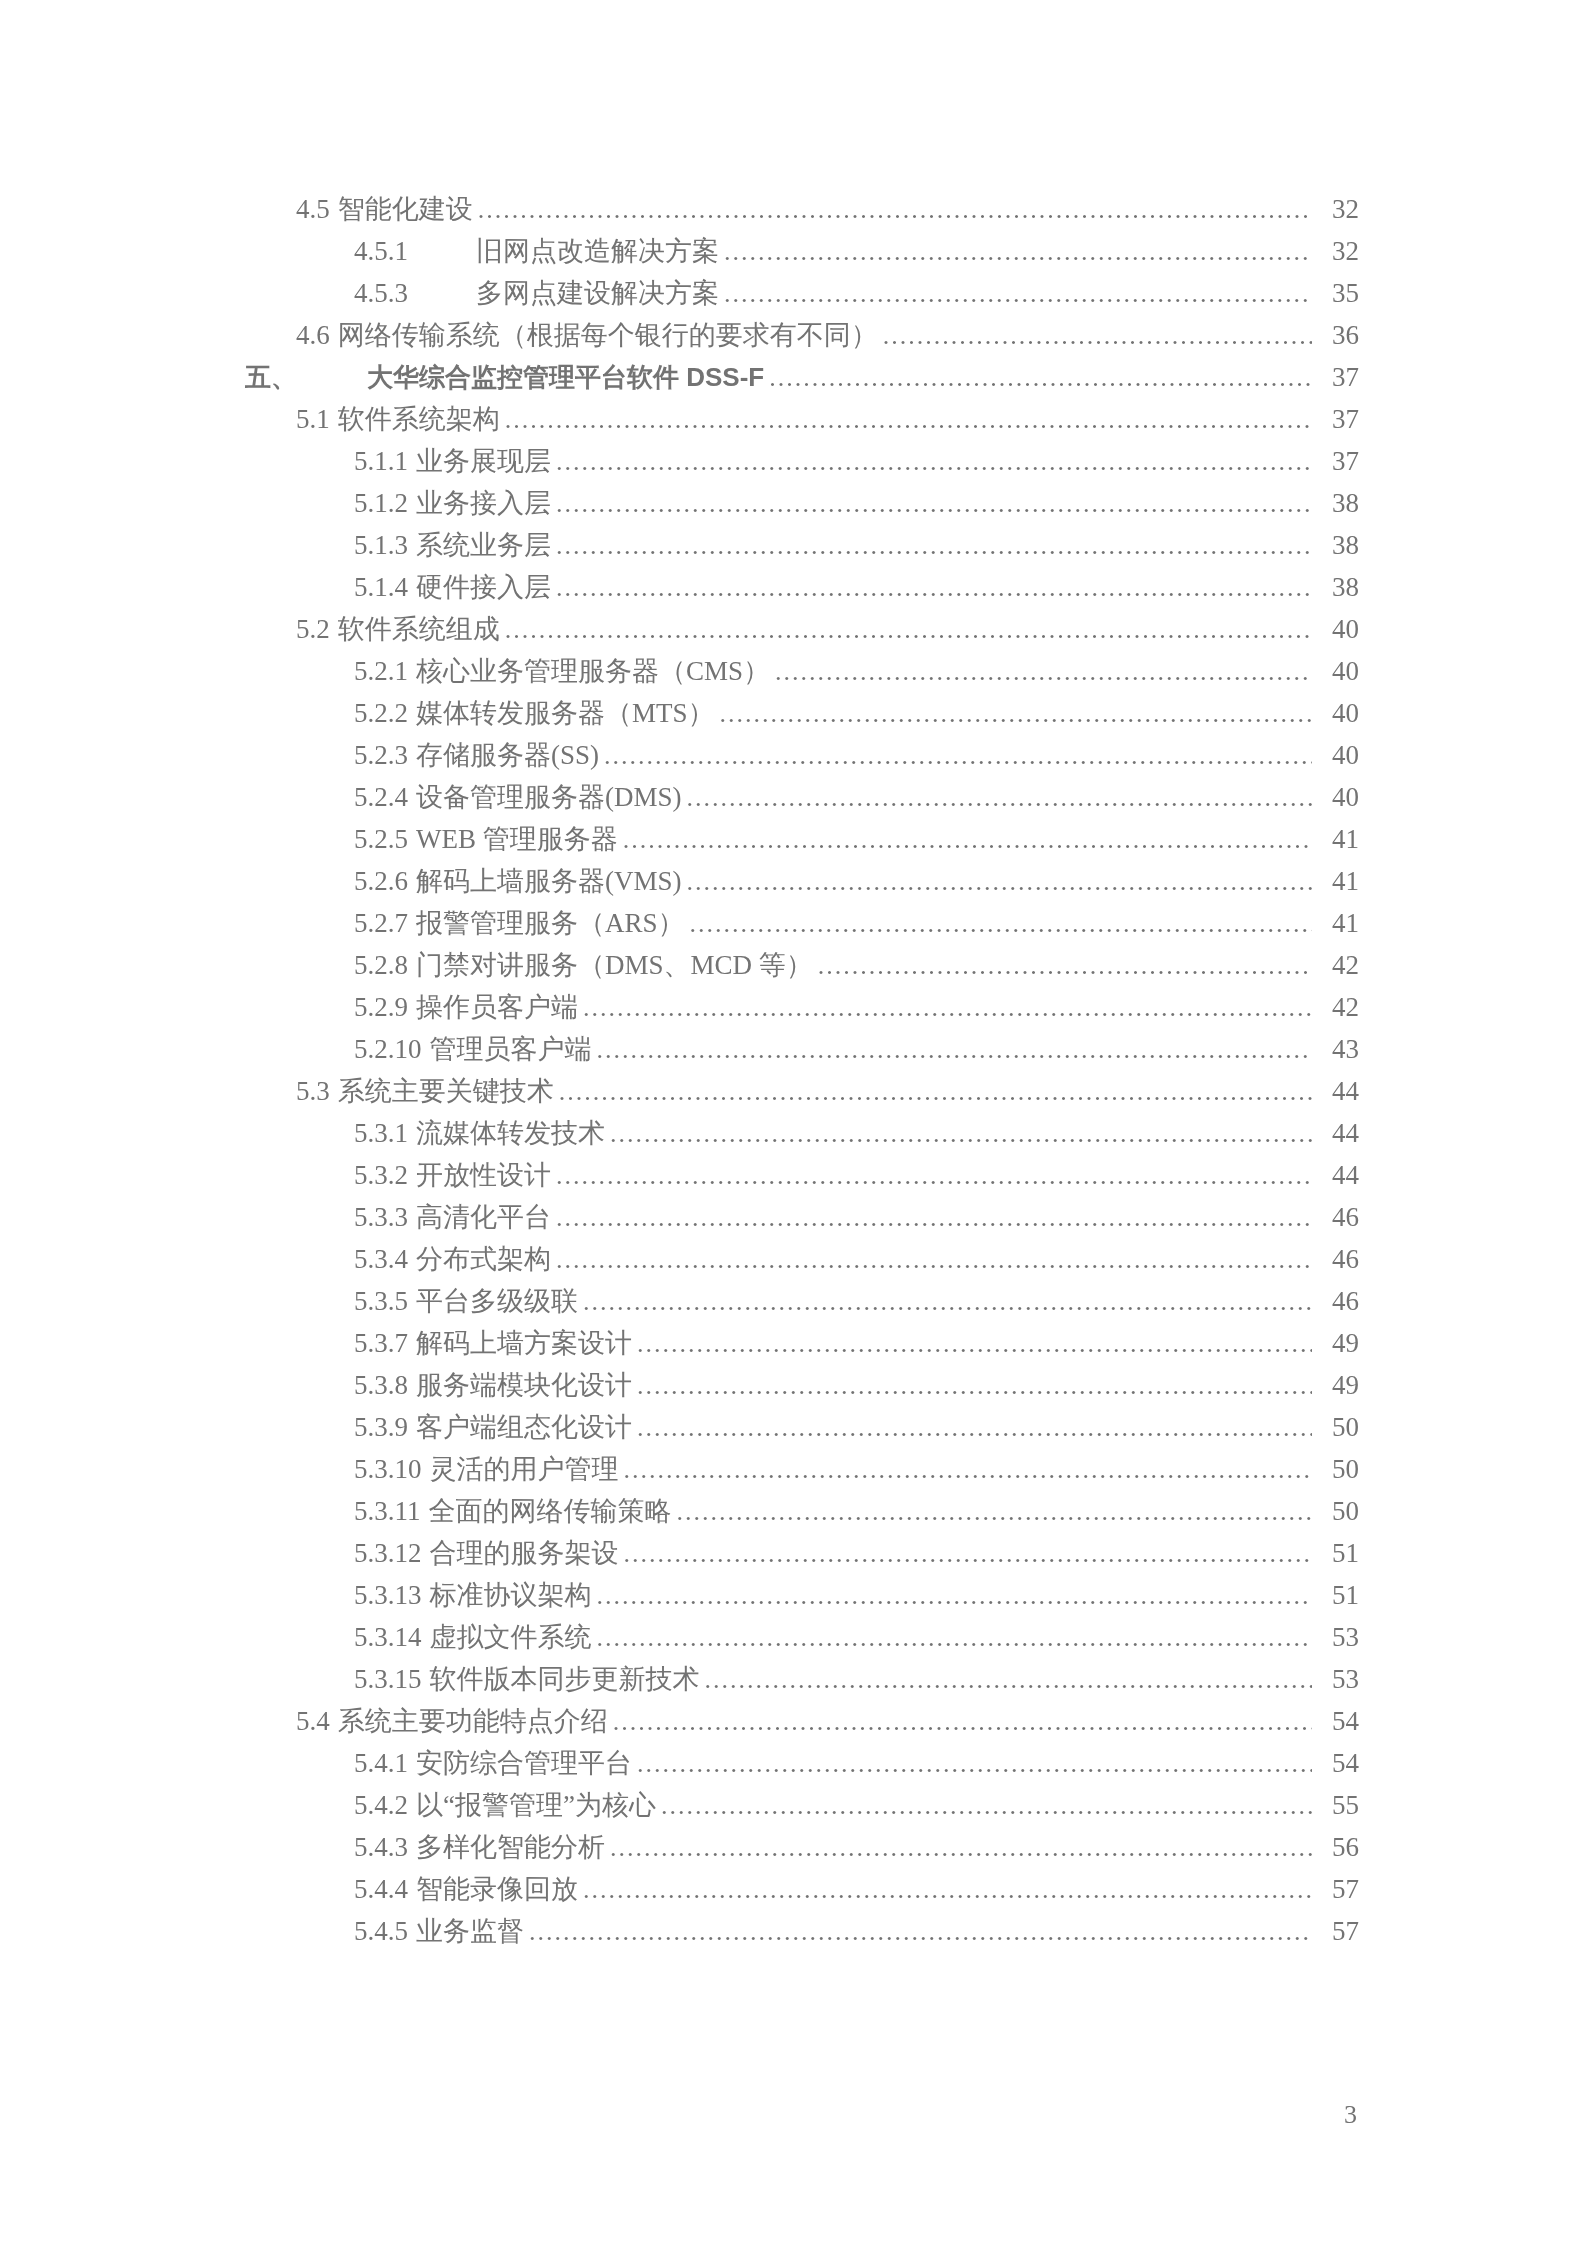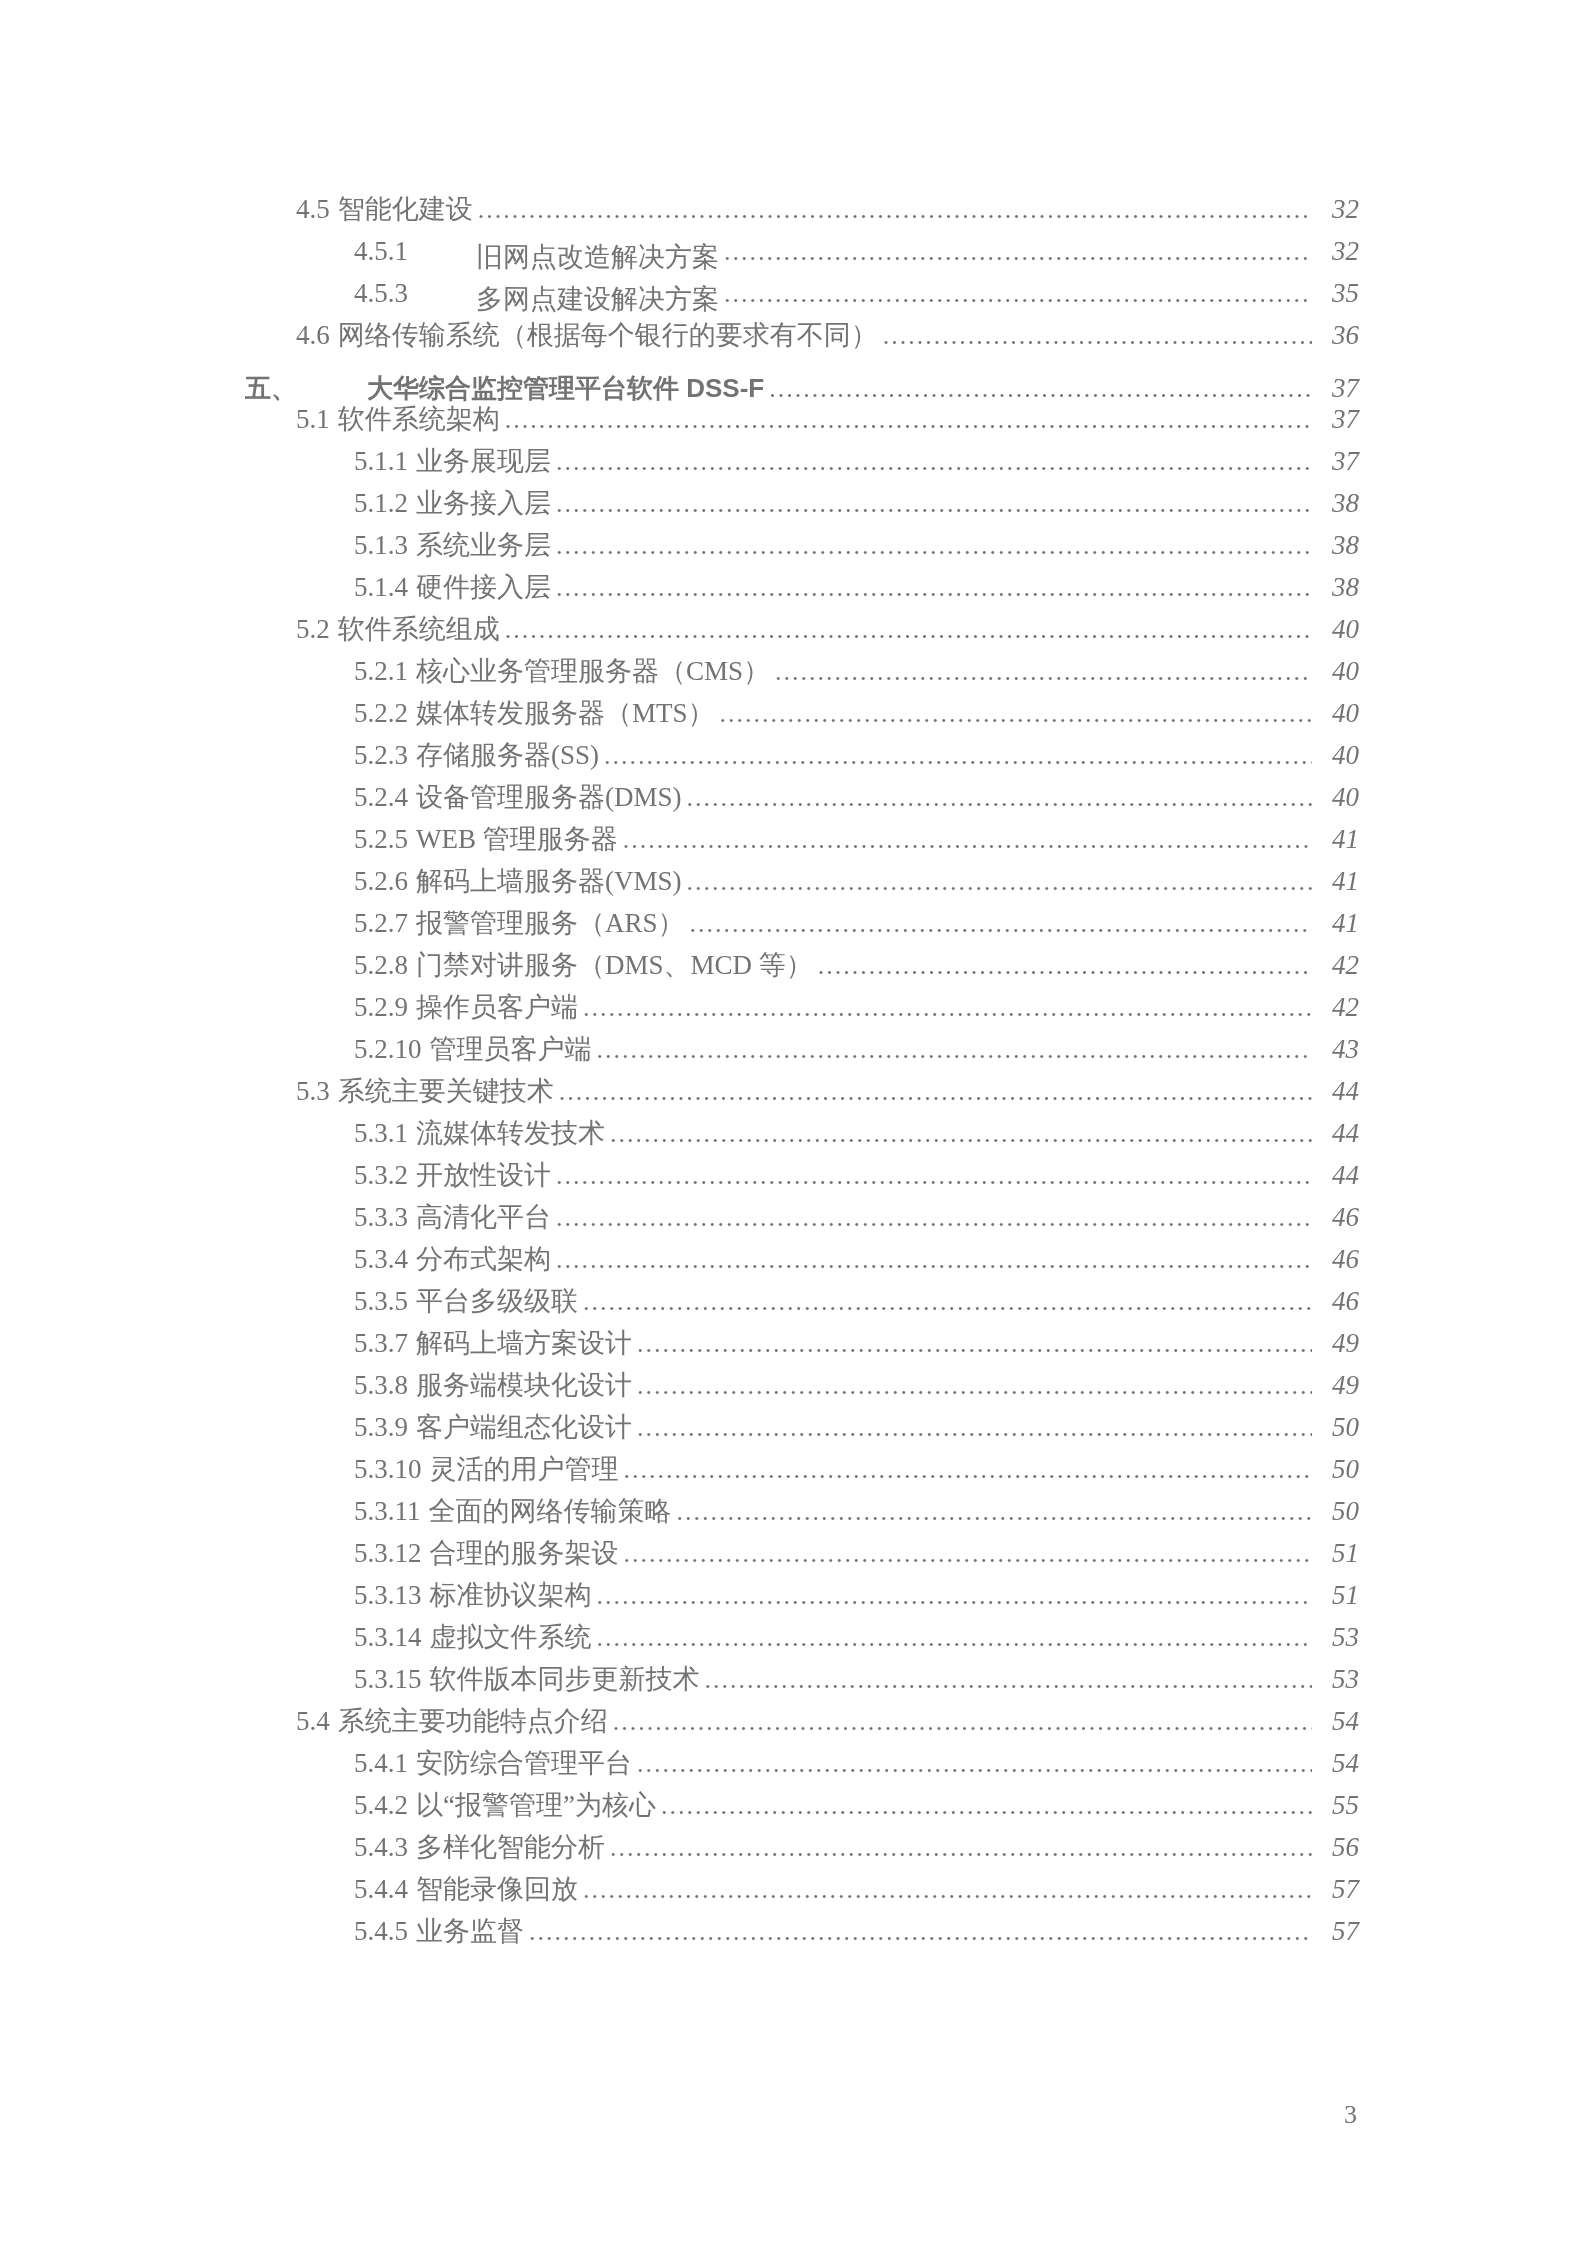--- a/index.html
+++ b/index.html
@@ -47,39 +47,37 @@
     min-width: 122px;
   }
   .title {
     flex: 0 0 auto;
   }
   .num + .title {
     margin-left: 8px;
   }
   .gap-wide .num + .title {
     margin-left: 0;
-    margin-top: 11px;
   }
   .leader {
     flex: 1 1 auto;
     overflow: hidden;
     white-space: nowrap;
     margin: 0 3px 0 5px;
     min-width: 20px;
   }
   .leader::after {
     content: "..................................................................................................................................................................................................................................................................................................";
     letter-spacing: 2px;
     font-size: 26px;
   }
   .page-num {
     flex: 0 0 auto;
     min-width: 44px;
     text-align: right;
-    font-style: italic;
   }
   .footer-page-number {
     position: absolute;
     top: 2098px;
     right: 230px;
     font-size: 26px;
     line-height: 34px;
   }
 </style>
 </head>

